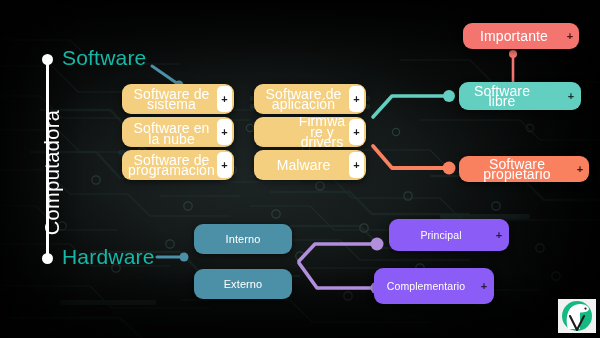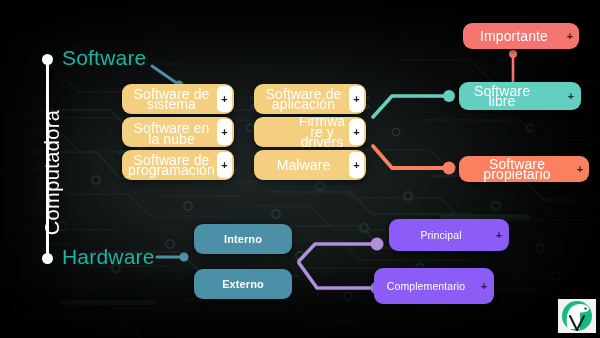--- a/index.html
+++ b/index.html
@@ -164,21 +164,20 @@
   
   .node.blue {
     background: #4b90a6;
     height: 30px;
     width: 98px;
     justify-content: center;
   }
   .node.blue .node-label {
     font-size: 11px;
     padding: 0 6px;
-    font-weight: bold;
   }
 
   
   .node.purple {
     background: #8b5cf6;
     height: 32px;
     width: 120px;
   }
   .node.purple .node-label { font-size: 10.5px; line-height: 12px; }
   .node.purple .plus { width: 20px; color: #2b1a3c; }

